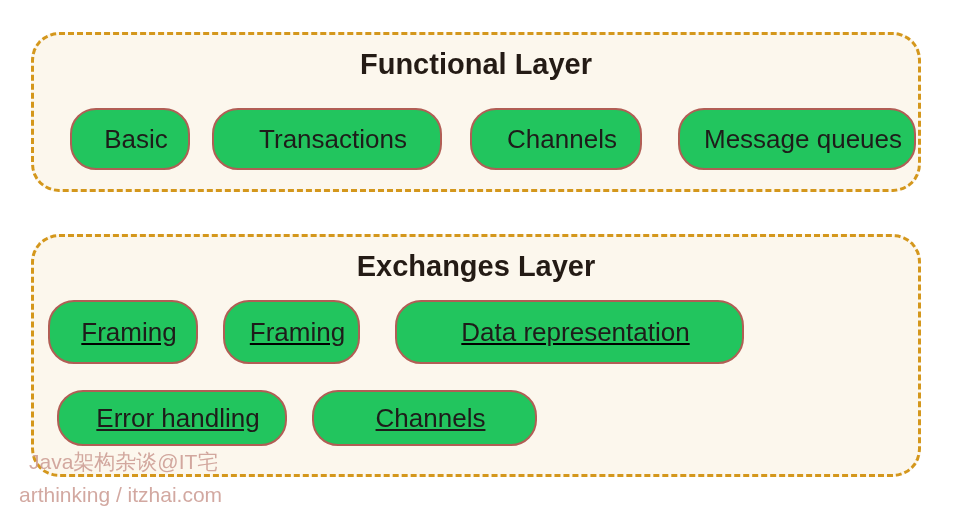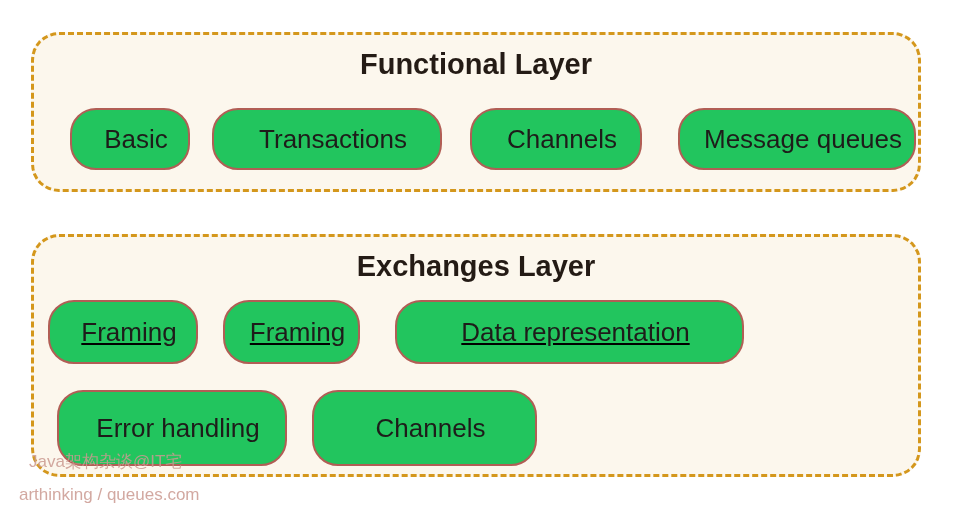--- a/index.html
+++ b/index.html
@@ -62,29 +62,29 @@
   .row-functional .box:nth-child(3) { width: 172px; margin-left: 28px; }
   .row-functional .box:nth-child(4) { width: 238px; margin-left: 36px; }
 
   .row-t1 { margin-top: 16px; padding-left: 14px; text-decoration: underline; }
   .row-t1 .box { height: 64px; }
   .row-t1 .box:nth-child(1) { width: 150px; }
   .row-t1 .box:nth-child(2) { width: 137px; margin-left: 25px; }
   .row-t1 .box:nth-child(3) { width: 349px; margin-left: 35px; }
 
   .row-t2 { margin-top: 26px; padding-left: 23px; }
-  .row-t2 .box { height: 76px; }
+  .row-t2 .box { height: 56px; text-decoration: underline; }
   .row-t2 .box:nth-child(1) { width: 230px; }
   .row-t2 .box:nth-child(2) { width: 225px; margin-left: 25px; }
   .row-t2 .box:nth-child(3) { width: 182px; margin-left: 40px; }
 
   .watermark-line {
     position: absolute;
     white-space: nowrap;
-    font-size: 17px;
+    font-size: 21px;
     line-height: 20px;
     color: #cb9a91;
     opacity: 0.85;
     z-index: 5;
   }
   .watermark-line1 { left: 29px; top: 452px; }
   .watermark-line2 { left: 19px; top: 485px; }
 </style>
 </head>
 <body>
@@ -108,15 +108,15 @@
       <div class="box">Framing</div>
       <div class="box">Data representation</div>
     </div>
     <div class="row row-t2">
       <div class="box">Error handling</div>
       <div class="box">Channels</div>
     </div>
   </section>
 
   <div class="watermark-line watermark-line1">Java架构杂谈@IT宅</div>
-  <div class="watermark-line watermark-line2">arthinking / queues.com</div>
+  <div class="watermark-line watermark-line2">arthinking / itzhai.com</div>
 
 </div>
 
 </body></html>

